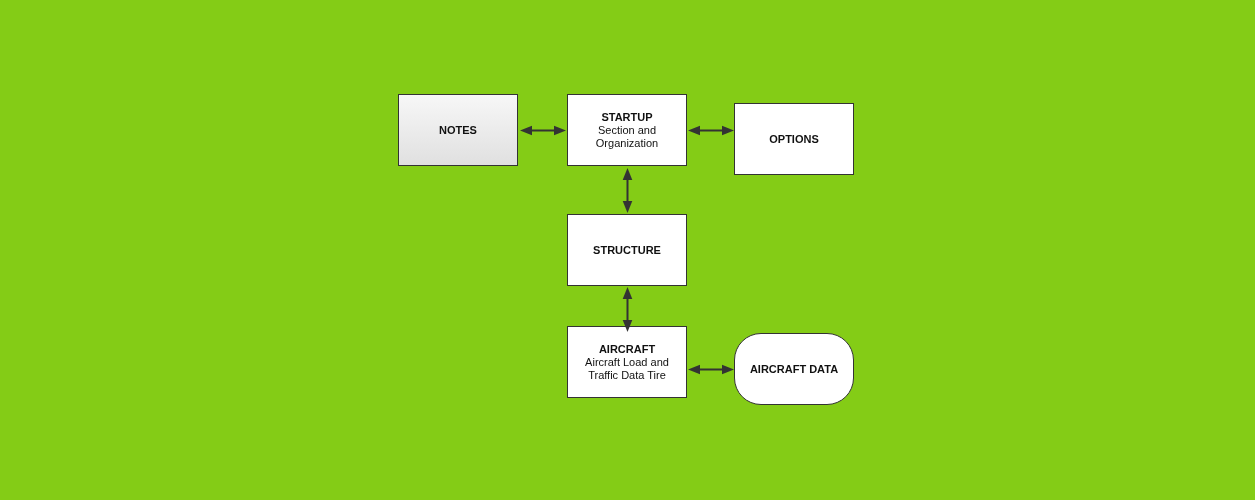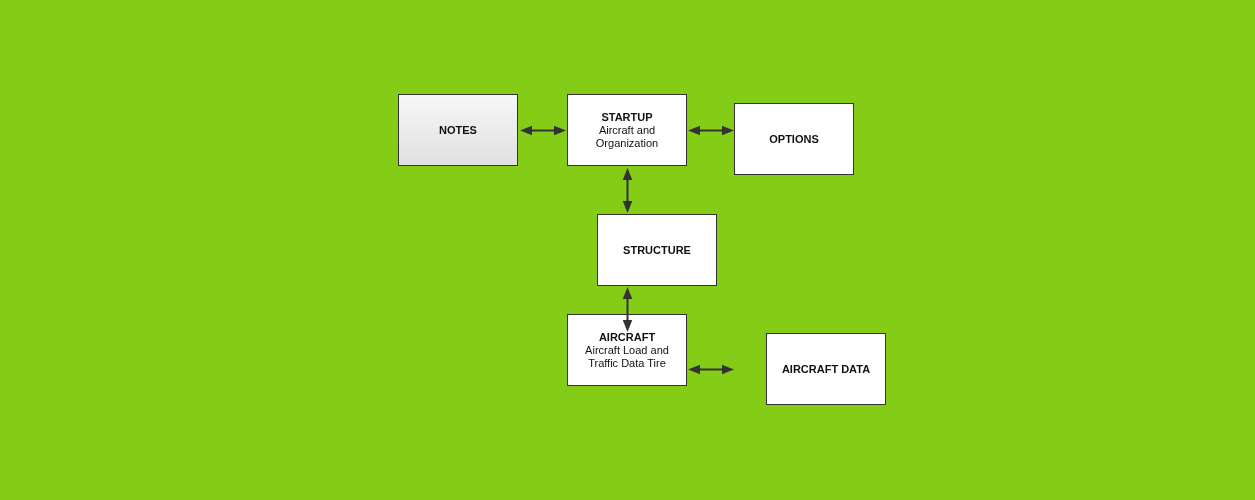--- a/index.html
+++ b/index.html
@@ -35,23 +35,23 @@
   .node .title {
     font-weight: bold;
     white-space: nowrap;
   }
   .node.highlight {
     background: linear-gradient(#f7f7f7, #e0e0e0);
   }
   #node-notes    { left: 398px; top: 94px; }
   #node-startup  { left: 567px; top: 94px; }
   #node-options  { left: 734px; top: 94px; margin-top: 9px; }
-  #node-structure{ left: 597px; top: 214px; }
-  #node-aircraft { left: 567px; top: 314px; }
-  #node-aircraft-data { left: 766px; top: 333px; }
+  #node-structure{ left: 567px; top: 214px; }
+  #node-aircraft { left: 567px; top: 326px; }
+  #node-aircraft-data { left: 734px; top: 333px; border-radius: 27px; }
 
   .arrow { position: absolute; }
   #arrow-notes-startup     { left: 520px; top: 123px; }
   #arrow-startup-options   { left: 688px; top: 123px; }
   #arrow-startup-structure { left: 620px; top: 168px; }
   #arrow-structure-aircraft{ left: 620px; top: 287px; }
   #arrow-aircraft-aircraft-data { left: 688px; top: 362px; }
 
   .arrow svg { display: block; }
   .arrow polygon { fill: #333333; }
@@ -61,21 +61,21 @@
 <body>
 
 <div class="canvas">
 
   <div class="node highlight" id="node-notes">
     <div class="title">NOTES</div>
   </div>
 
   <div class="node" id="node-startup">
     <div class="title">STARTUP</div>
-    <div class="body">Aircraft and Organization</div>
+    <div class="body">Section and Organization</div>
   </div>
 
   <div class="node" id="node-options">
     <div class="title">OPTIONS</div>
   </div>
 
   <div class="node" id="node-structure">
     <div class="title">STRUCTURE</div>
   </div>
 

